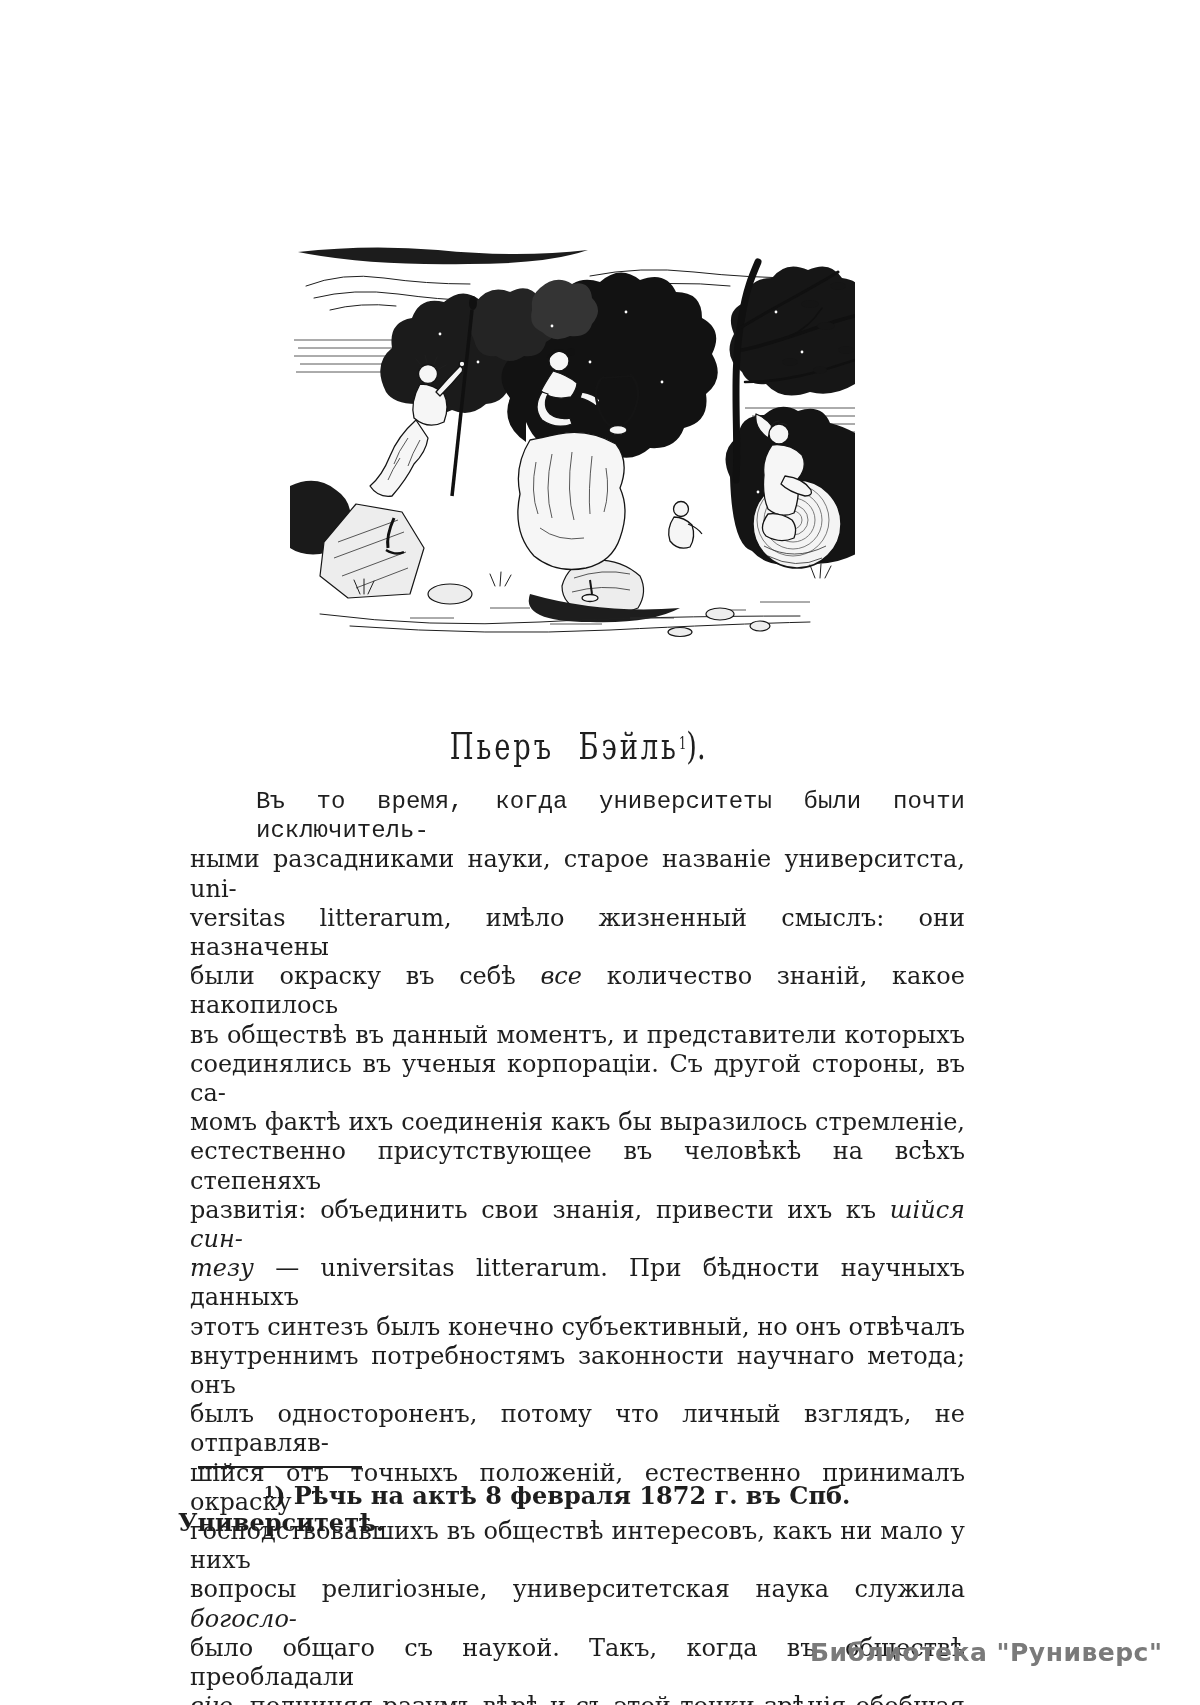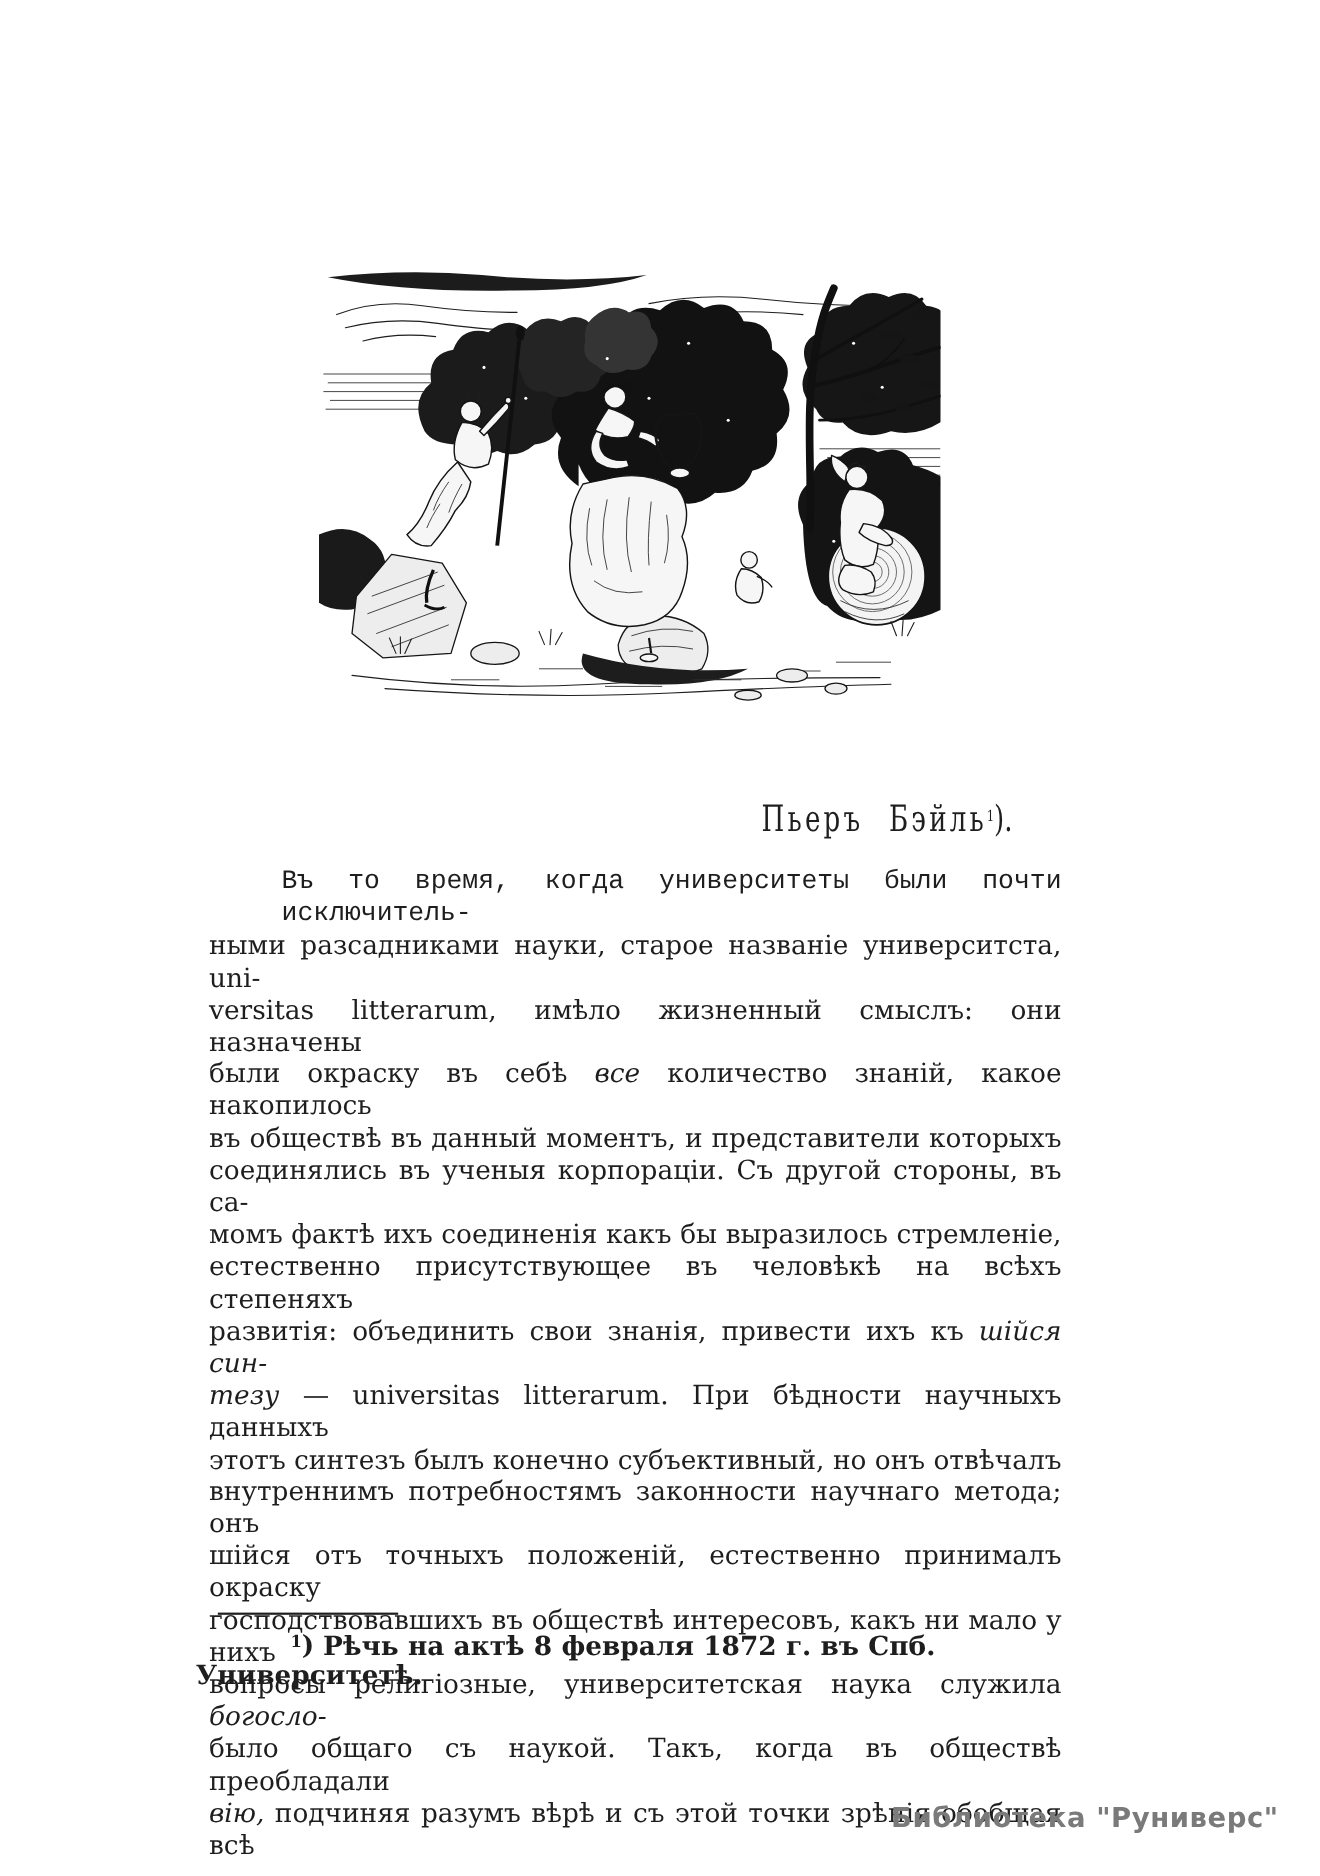--- a/index.html
+++ b/index.html
@@ -6,22 +6,22 @@
   .page{position:relative;width:1200px;height:1705px;background:#ffffff;overflow:hidden;
         font-family:"DejaVu Serif",serif;color:#1e1e1e;}
   
   .illustration{position:absolute;left:290px;top:242px;width:565px;height:400px;}
   .illustration svg{width:100%;height:100%;}
   .ln{stroke:#1f1f1f;stroke-width:1;fill:none;stroke-linecap:round;}
   .ht{stroke:#2e2e2e;stroke-width:.8;fill:none;}
   .fig{fill:#f6f6f6;stroke:#141414;stroke-width:1.3;stroke-linejoin:round;}
   .rock{fill:#ededed;stroke:#161616;stroke-width:1.2;stroke-linejoin:round;}
   
-  .title{position:absolute;left:190px;top:724px;width:775px;text-align:right;
-         font-size:33px;white-space:nowrap;}
+  .title{position:absolute;left:190px;top:724px;width:775px;text-align:center;
+         font-size:38px;white-space:nowrap;}
   .title-inner{display:inline-block;transform:scaleX(.72);transform-origin:50% 50%;}
   .title-word{letter-spacing:4px;word-spacing:18px;}
   .title sup{font-size:.42em;vertical-align:.62em;letter-spacing:0;}
   
   .body-text{position:absolute;left:190px;top:787px;width:775px;
              font-size:24px;line-height:29.2px;}
   .line{text-align:justify;text-align-last:justify;-moz-text-align-last:justify;text-justify:inter-word;}
   .line.indent{padding-left:66px;font-family:Liberation Mono, monospace;}
   .it{font-style:italic;}
   
@@ -178,20 +178,21 @@
       <div class="line"><span>versitas litterarum, имѣло жизненный смыслъ: они назначены</span></div>
       <div class="line"><span>были окраску въ себѣ </span><span class="it">все</span><span> количество знаній, какое накопилось</span></div>
       <div class="line"><span>въ обществѣ въ данный моментъ, и представители которыхъ</span></div>
       <div class="line"><span>соединялись въ ученыя корпораціи. Съ другой стороны, въ са-</span></div>
       <div class="line"><span>момъ фактѣ ихъ соединенія какъ бы выразилось стремленіе,</span></div>
       <div class="line"><span>естественно присутствующее въ человѣкѣ на всѣхъ степеняхъ</span></div>
       <div class="line"><span>развитія: объединить свои знанія, привести ихъ къ </span><span class="it">шійся</span><span class="it"> син-</span></div>
       <div class="line"><span class="it">тезу</span><span> — universitas litterarum. При бѣдности научныхъ данныхъ</span></div>
       <div class="line"><span>этотъ синтезъ былъ конечно субъективный, но онъ отвѣчалъ</span></div>
       <div class="line"><span>внутреннимъ потребностямъ законности научнаго метода; онъ</span></div>
+      <div class="line"><span>былъ одностороненъ, потому что личный взглядъ, не отправляв-</span></div>
       <div class="line"><span>шійся отъ точныхъ положеній, естественно принималъ окраску</span></div>
       <div class="line"><span>господствовавшихъ въ обществѣ интересовъ, какъ ни мало у нихъ</span></div>
       <div class="line"><span>вопросы религіозные, университетская наука служила </span><span class="it">богосло-</span></div>
       <div class="line"><span>было общаго съ наукой. Такъ, когда въ обществѣ преобладали</span></div>
       <div class="line"><span class="it">вію,</span><span> подчиняя разумъ вѣрѣ и съ этой точки зрѣнія обобщая всѣ</span></div>
     </div>
 
   <div class="fn-rule"></div>
   <div class="footnote">
     <sup>1</sup><span class="fn-paren">)</span><span>Рѣчь на актѣ 8 февраля 1872 г. въ Спб. Университетѣ.</span>

